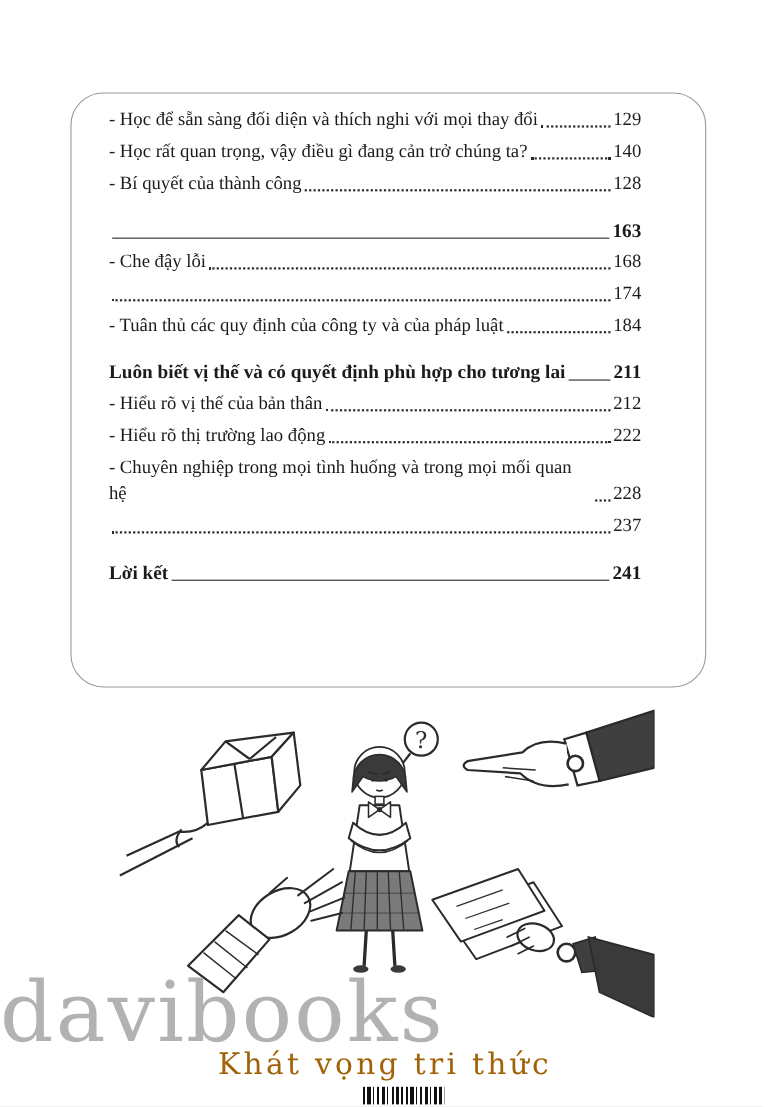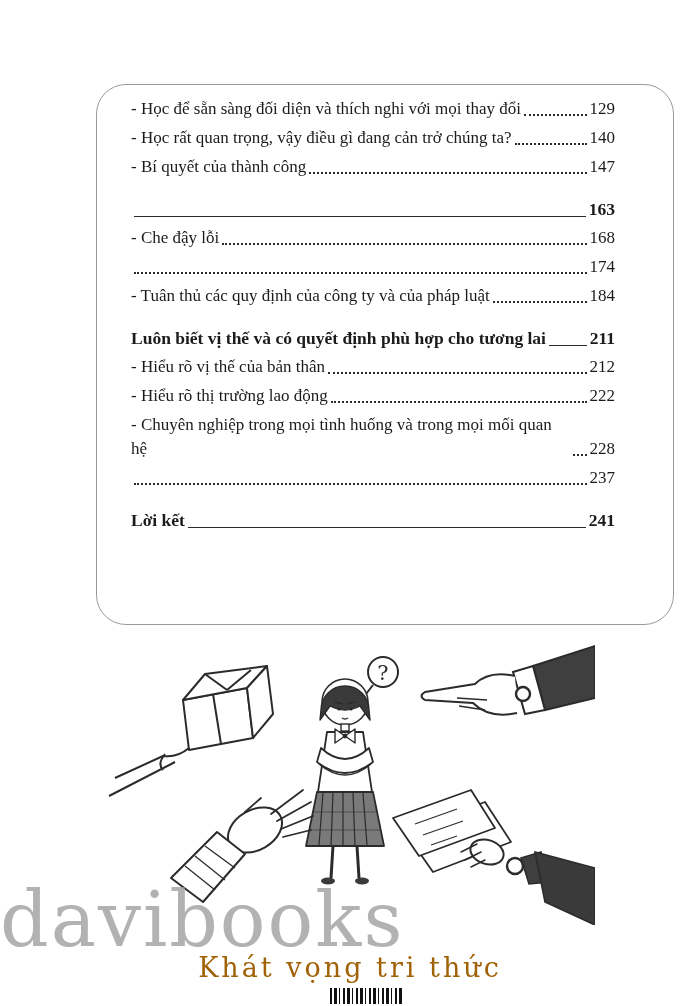--- a/index.html
+++ b/index.html
@@ -13,21 +13,20 @@
   }
   
   .toc-box{
     position:absolute;
     left:64px;top:84px;
     width:578px;height:541px;
     border:1.7px solid #9a9a9a;
     border-radius:30px;
     box-sizing:border-box;
     padding:12px 58px 0 34px;
-    margin-left:32px;
   }
   .toc-row{
     display:flex;
     align-items:flex-end;
     font-size:17px;
     line-height:24px;
     margin-bottom:5px;
   }
   .toc-row .lbl{flex:0 1 auto;}
   .leader{
@@ -94,21 +93,21 @@
         <span class="pg">129</span>
       </div>
       <div class="toc-row">
         <span class="lbl">- Học rất quan trọng, vậy điều gì đang cản trở chúng ta?</span>
         <span class="leader"></span>
         <span class="pg">140</span>
       </div>
       <div class="toc-row">
         <span class="lbl">- Bí quyết của thành công</span>
         <span class="leader"></span>
-        <span class="pg">147</span>
+        <span class="pg">128</span>
       </div>
     </div>
 
     <div class="section">
       <div class="toc-row heading-row">
         <span class="leader solid"></span>
         <span class="pg">163</span>
       </div>
       <div class="toc-row">
         <span class="lbl">- Che đậy lỗi</span>

